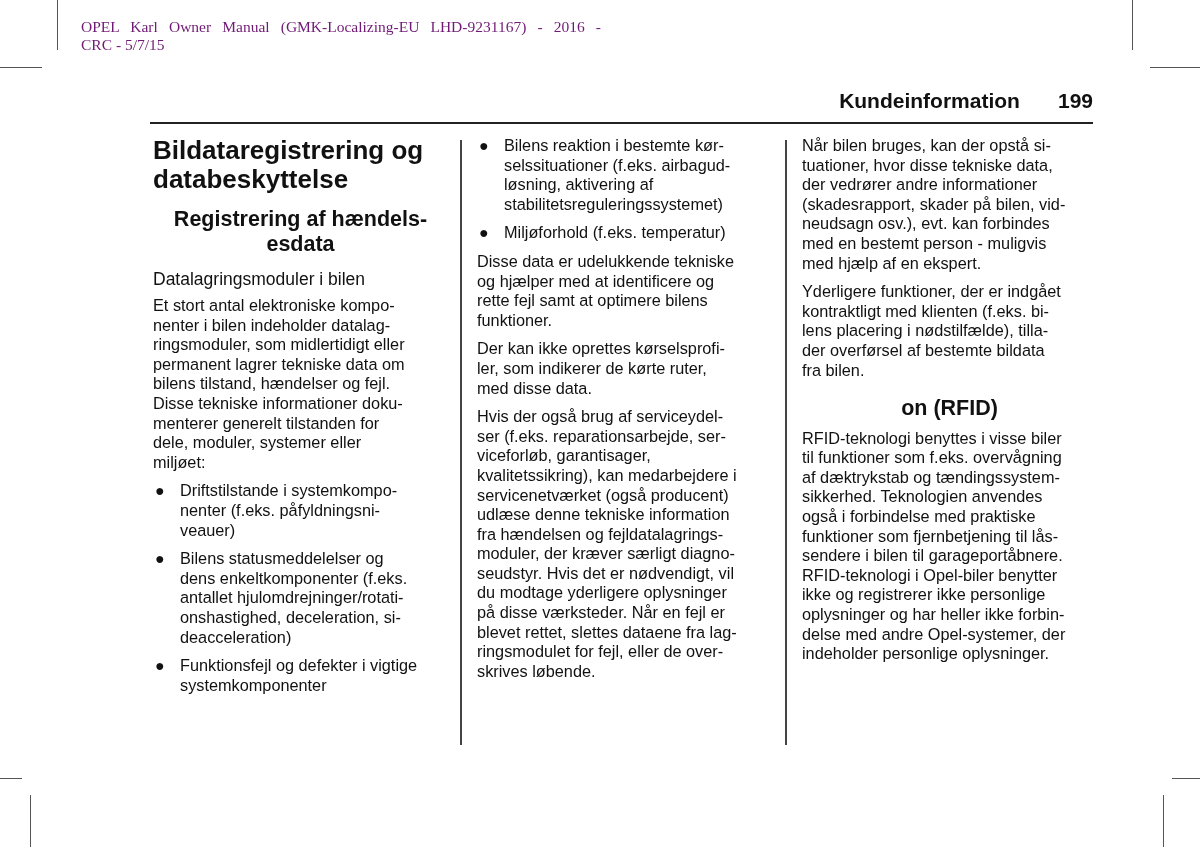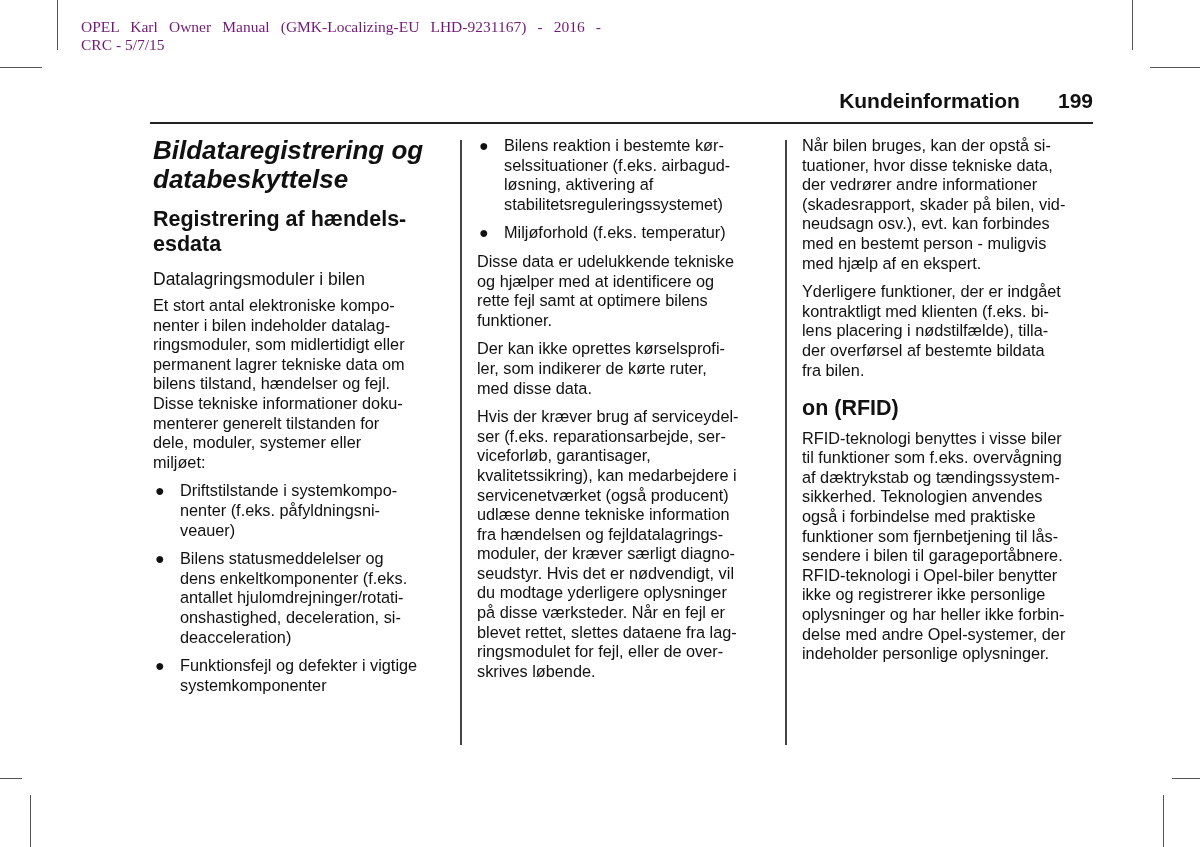--- a/index.html
+++ b/index.html
@@ -21,22 +21,22 @@
     }
     .head-rule { position: absolute; left: 150px; top: 122px; width: 943px; height: 2px; background: #222; }
     .col-divider { position: absolute; top: 140px; width: 1.5px; height: 605px; background: #444; }
     .col {
       position: absolute; top: 136px; width: 295px;
       font-size: 16.3px; line-height: 19.6px;
     }
     .col1 { left: 153px; width: 295px; }
     .col2 { left: 477px; width: 295px; top: 136px; }
     .col3 { left: 802px; width: 295px; top: 136px; }
-    h1 { font-size: 26px; line-height: 29px; margin: 0 0 13px 0; font-weight: bold; font-style: italic; }
-    h2 { font-size: 21.5px; line-height: 24.5px; margin: 0 0 13px 0; font-weight: bold; }
+    h1 { font-size: 26px; line-height: 29px; margin: 0 0 13px 0; font-weight: bold; }
+    h2 { font-size: 21.5px; line-height: 24.5px; margin: 0 0 13px 0; font-weight: bold; text-align: center; }
     h3 { font-size: 17.5px; line-height: 21px; margin: 0 0 6px 0; font-weight: normal; }
     p { margin: 0 0 9px 0; }
     ul { list-style: none; margin: 0 0 9px 0; padding: 0; }
     li { position: relative; padding-left: 27px; margin-bottom: 9px; }
     li .bullet { position: absolute; left: 2px; top: 0; font-size: 16px; }
     .nowrap-lines span { display: block; }
   </style>
 </head>
 <body>
 
@@ -126,21 +126,21 @@
     <span>og hjælper med at identificere og</span>
     <span>rette fejl samt at optimere bilens</span>
     <span>funktioner.</span>
   </p>
   <p class="nowrap-lines">
     <span>Der kan ikke oprettes kørselsprofi-</span>
     <span>ler, som indikerer de kørte ruter,</span>
     <span>med disse data.</span>
   </p>
   <p class="nowrap-lines">
-    <span>Hvis der kræver brug af serviceydel-</span>
+    <span>Hvis der også brug af serviceydel-</span>
     <span>ser (f.eks. reparationsarbejde, ser-</span>
     <span>viceforløb, garantisager,</span>
     <span>kvalitetssikring), kan medarbejdere i</span>
     <span>servicenetværket (også producent)</span>
     <span>udlæse denne tekniske information</span>
     <span>fra hændelsen og fejldatalagrings-</span>
     <span>moduler, der kræver særligt diagno-</span>
     <span>seudstyr. Hvis det er nødvendigt, vil</span>
     <span>du modtage yderligere oplysninger</span>
     <span>på disse værksteder. Når en fejl er</span>

